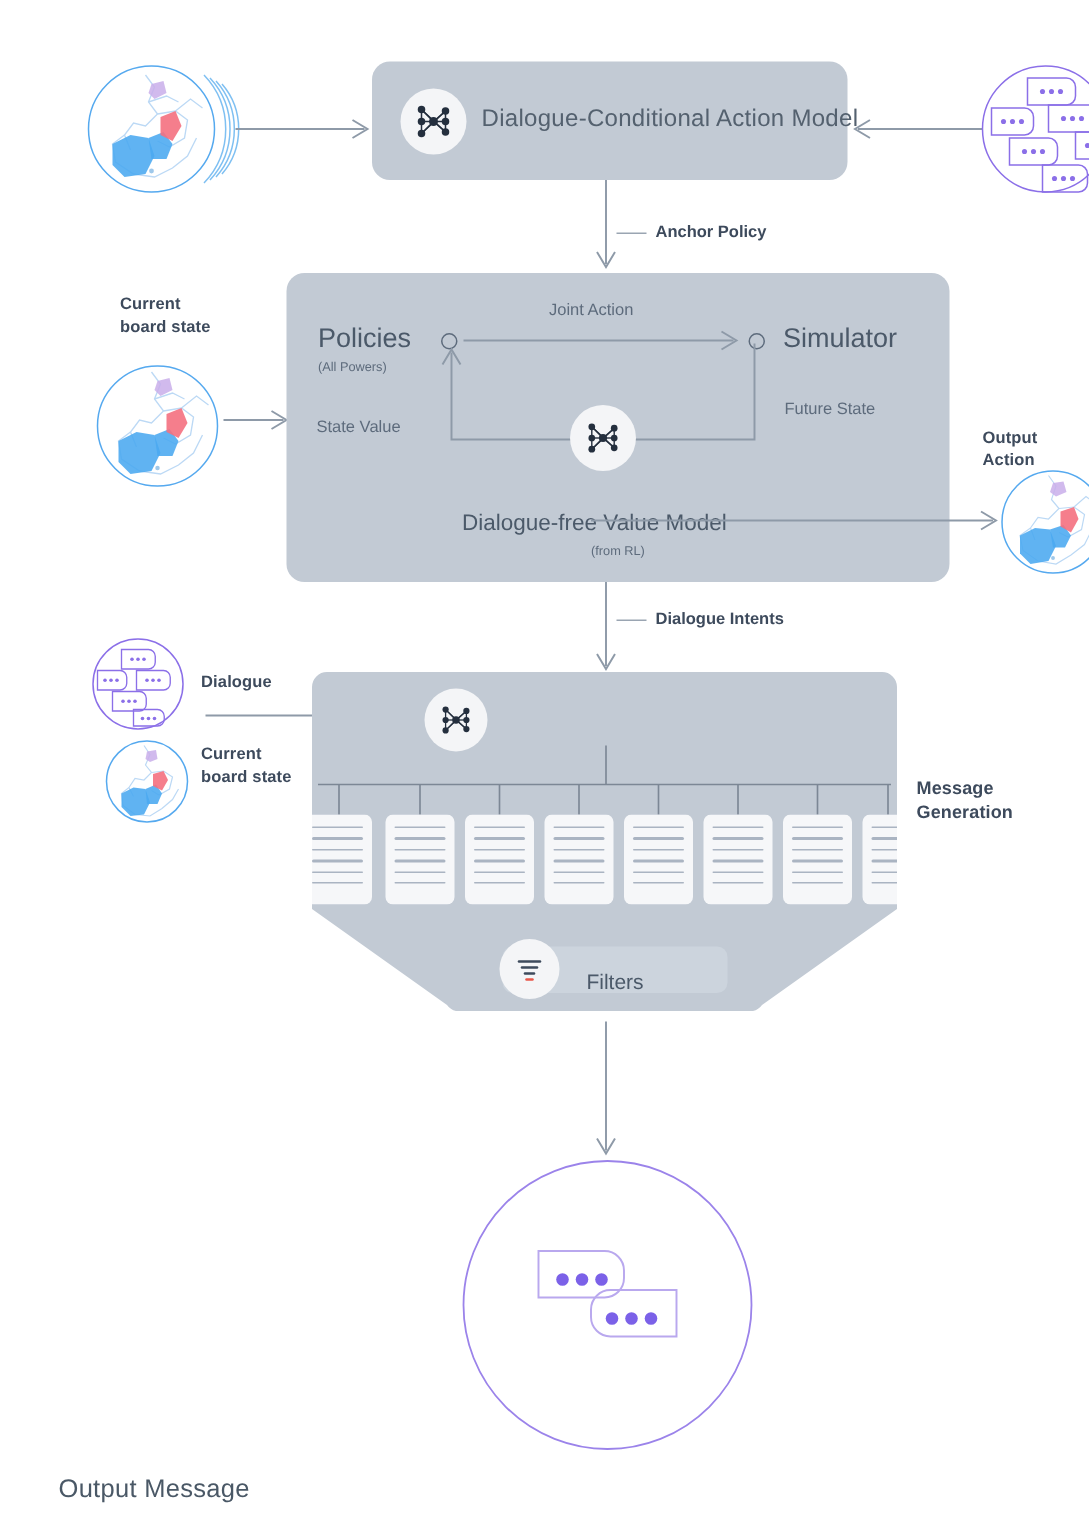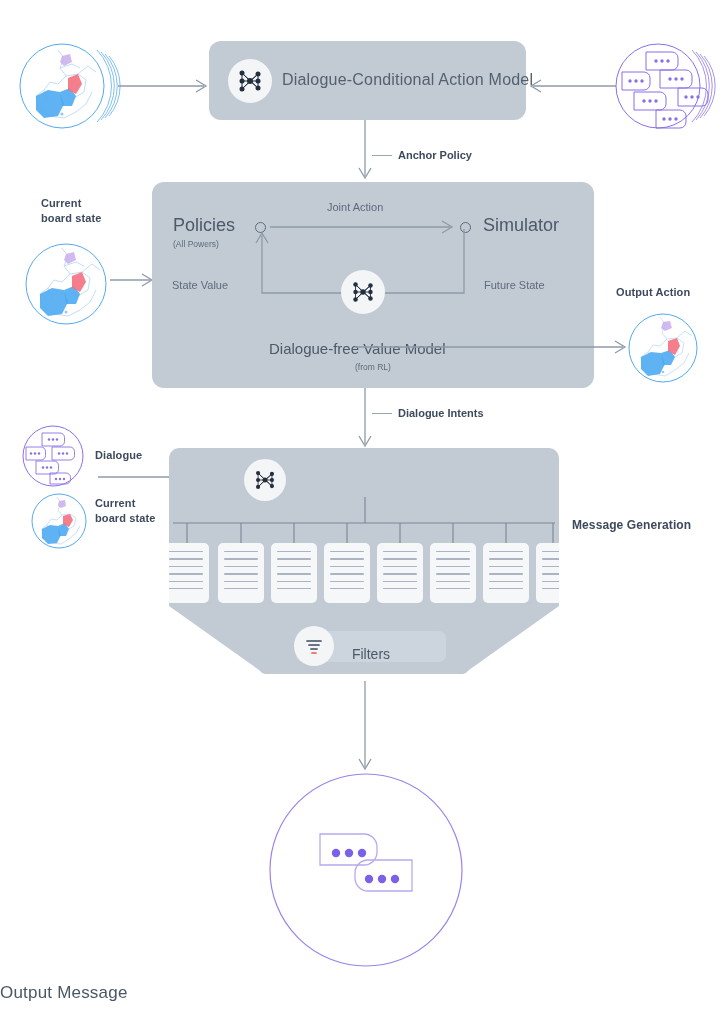--- a/index.html
+++ b/index.html
@@ -2,21 +2,21 @@
 <html><head>
 <meta charset="utf-8">
 <title>Diplomacy Agent Architecture Diagram</title>
 <style>
   html,body{margin:0;padding:0;background:#ffffff;}
   body{
     width:726px;height:1024px;position:relative;overflow:hidden;
     font-family:"Liberation Sans","DejaVu Sans",sans-serif;
     color:#4a5767;
   }
-  .stage{position:absolute;inset:0;}
+  .stage{position:absolute;inset:0;margin-left:39px;}
   .abs{position:absolute;}
 
   
   .lbl{font-size:11px;font-weight:700;color:#3d4a5c;line-height:1.35;letter-spacing:.1px;}
   .edge-lbl{font-size:11px;font-weight:700;color:#3d4a5c;white-space:nowrap;}
   .edge-lbl-light{font-size:11px;font-weight:400;color:#5d6b7c;white-space:nowrap;}
   .big-title{font-size:16px;font-weight:400;color:#54616f;white-space:nowrap;letter-spacing:.2px;}
   .mid-title{font-size:15px;font-weight:400;color:#4b5969;white-space:nowrap;}
   .sub-note{font-size:8.5px;font-weight:400;color:#5d6b7c;white-space:nowrap;}
 
@@ -217,21 +217,21 @@
       </svg>
     </div>
     <div class="edge-lbl-light abs" style="left:175px;top:19px;">Joint Action</div>
 
     <div class="abs" style="left:195px;top:47px;width:125px;height:72px;">
       <svg width="125" height="72" viewBox="0 0 125 72">
         <path d="M117 0 L117 64 L18 64" fill="none" stroke="#8e9aa8" stroke-width="1.3"></path>
         <polyline points="26,58 16,64 26,70" fill="none" stroke="#8e9aa8" stroke-width="1.3"></polyline>
       </svg>
     </div>
-    <div class="edge-lbl-light abs" style="left:332px;top:97px;text-align:center;">Future State</div>
+    <div class="edge-lbl-light abs" style="left:332px;top:85px;text-align:center;">Future State</div>
 
     <div class="abs" style="left:104px;top:47px;width:110px;height:72px;">
       <svg width="110" height="72" viewBox="0 0 110 72">
         <path d="M106 64 L6 64 L6 6" fill="none" stroke="#8e9aa8" stroke-width="1.3"></path>
         <polyline points="0,14 6,4 12,14" fill="none" stroke="#8e9aa8" stroke-width="1.3"></polyline>
       </svg>
     </div>
     <div class="edge-lbl-light abs" style="left:20px;top:97px;">State Value</div>
 
     <div class="icon-circle abs" style="left:189px;top:88px;width:44px;height:44px;">

